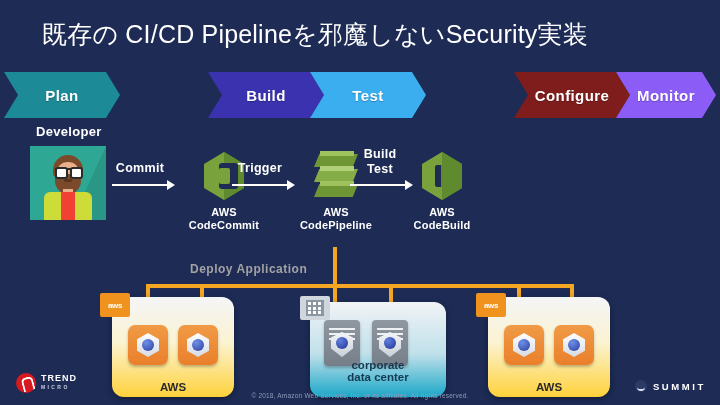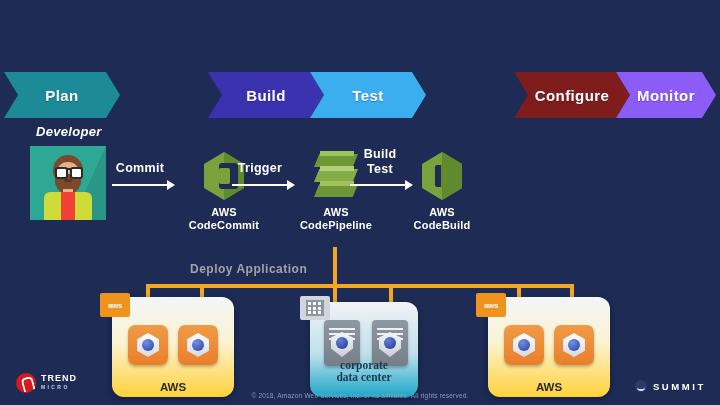--- a/index.html
+++ b/index.html
@@ -15,21 +15,21 @@
   
   #pipeline{position:absolute;left:4px;top:72px;width:712px;height:56px;}
   .chev{position:absolute;top:0;height:46px;
         display:flex;align-items:center;justify-content:center;
         color:#fff;font-size:15px;font-weight:700;letter-spacing:.4px;
         clip-path:polygon(0 0, calc(100% - 14px) 0, 100% 50%, calc(100% - 14px) 100%, 0 100%, 14px 50%);}
   .chev.first{clip-path:polygon(0 0, calc(100% - 14px) 0, 100% 50%, calc(100% - 14px) 100%, 0 100%, 14px 50%);}
   .chev span{text-shadow:0 1px 1px rgba(0,0,0,.25);}
 
   
-  #devlabel{position:absolute;left:36px;top:124px;color:#fff;font-size:13px;font-weight:700;letter-spacing:.3px;font-style:italic;}
+  #devlabel{position:absolute;left:36px;top:124px;color:#fff;font-size:13px;font-weight:700;letter-spacing:.3px;}
   #avatar{position:absolute;left:30px;top:146px;width:76px;height:74px;background:#2fa795;overflow:hidden;}
   .av-shadow{position:absolute;right:0;top:0;width:34px;height:74px;background:rgba(0,0,0,.10);
              clip-path:polygon(100% 0,100% 100%,0 100%);}
   .av-hair{position:absolute;left:23px;top:9px;width:30px;height:22px;background:#7a4a2b;border-radius:15px 15px 4px 4px;}
   .av-face{position:absolute;left:27px;top:16px;width:22px;height:22px;background:#e8b08a;border-radius:10px;}
   .av-glass{position:absolute;left:25px;top:22px;width:26px;height:6px;
             border-top:2px solid #2b2b2b;}
   .av-g1,.av-g2{position:absolute;top:21px;width:9px;height:8px;border:2px solid #2b2b2b;border-radius:3px;background:#fff;}
   .av-g1{left:25px;} .av-g2{left:40px;}
   .av-beard{position:absolute;left:25px;top:28px;width:26px;height:20px;background:#7a4a2b;border-radius:4px 4px 14px 14px;}
@@ -121,20 +121,21 @@
           color:#fff;font-size:9.5px;font-weight:700;letter-spacing:2.6px;}
   .smark{width:12px;height:12px;border-radius:6px;background:#2b3a66;position:relative;}
   .smark:after{content:"";position:absolute;left:2px;top:4px;width:8px;height:5px;
                border-bottom:2px solid #dfe4f0;border-radius:0 0 6px 6px;}
 </style>
 </head>
 <body>
 
 <div id="slide" style="background: rgb(29, 43, 85);">
 
+  <div id="title">既存の CI/CD Pipelineを邪魔しないSecurity実装</div>
 
   <div id="pipeline">
     <div class="chev first" style="left: 0px; width: 116px; background: rgb(29, 138, 151);">
       <span>Plan</span>
     </div>
     <div class="chev" style="left: 204px; width: 116px; background: rgb(59, 50, 176);">
       <span>Build</span>
     </div>
     <div class="chev" style="left: 306px; width: 116px; background: rgb(58, 174, 239);">
       <span>Test</span>
@@ -245,21 +246,21 @@
       <div class="dshex" style="left:9px;top:8px;">
         <div class="ball"></div>
       </div>
     </div>
     <div class="envlabel">AWS</div>
   </div>
   <div class="badge badge-aws" style="left:100px;top:293px;">
     <span class="awsmark">aws</span>
   </div>
 
-  <div class="envbox env-dc" style="left:310px;top:302px;width:108px;height:95px;font-family:Liberation Serif, serif;">
+  <div class="envbox env-dc" style="left:310px;top:302px;width:136px;height:95px;">
     <div class="srv" style="left:14px;top:18px;">
       <div class="line" style="top:8px;"></div>
       <div class="line" style="top:13px;"></div>
       <div class="line" style="top:18px;"></div>
       <div class="srvhex" style="left:7px;top:12px;">
         <div class="ball"></div>
       </div>
     </div>
     <div class="srv" style="left:62px;top:18px;">
       <div class="line" style="top:8px;"></div>

